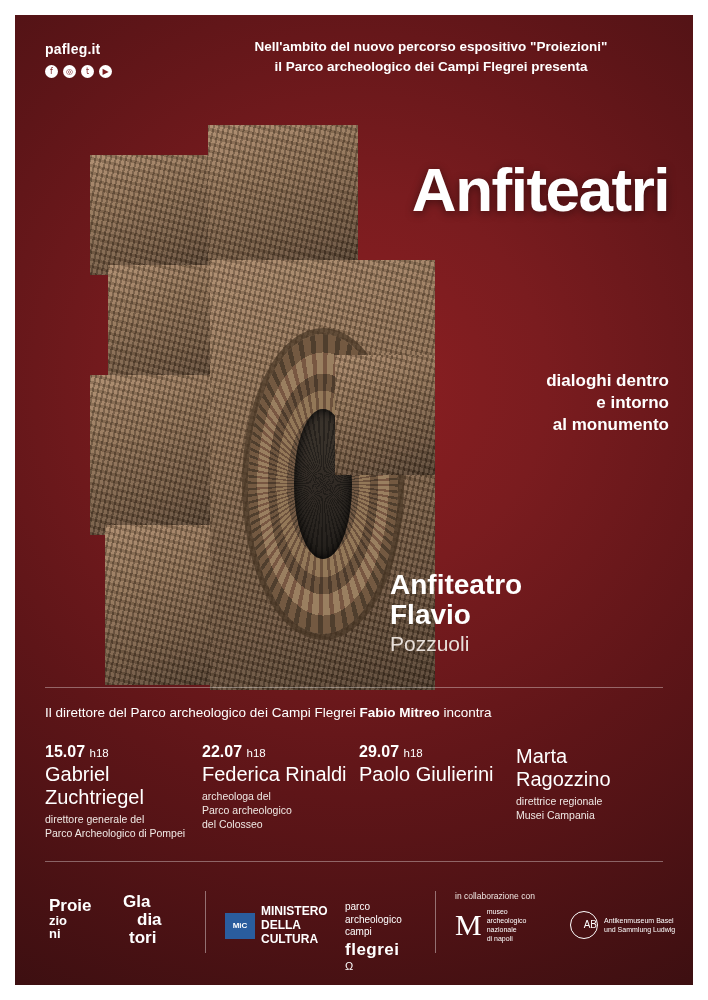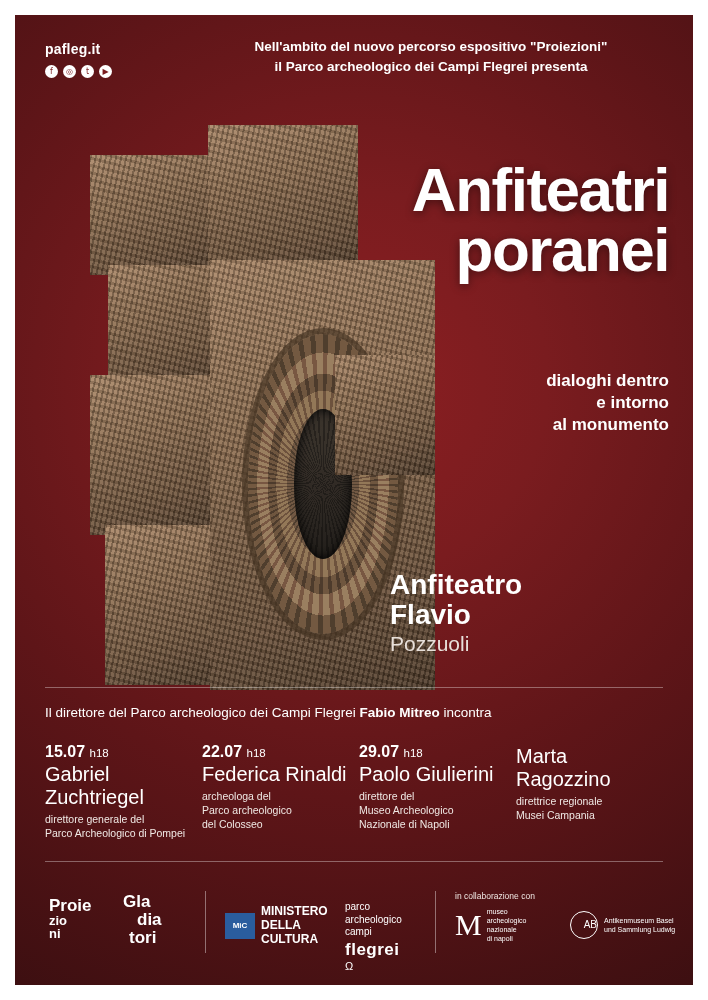--- a/index.html
+++ b/index.html
@@ -224,21 +224,20 @@
         <div class="amph-core"></div>
       </div>
     </div>
     <div class="tile t7">
         <div class="inner"></div>
       </div>
   </div>
 
   <div class="title">
     <div class="ln">Anfiteatri</div>
-    <div class="ln">poranei</div>
   </div>
   <div class="subtitle">
     <div>dialoghi dentro</div>
     <div>e intorno</div>
     <div>al monumento</div>
   </div>
 
   <div class="venue">
     <div class="v1">Anfiteatro</div>
     <div class="v2">Flavio</div>
@@ -261,23 +260,20 @@
     <div class="sp">
       <div class="date"><span>22.07</span> <span class="h">h18</span></div>
       <div class="name">Federica Rinaldi</div>
       <div class="role" style="white-space:pre-line">archeologa del
 Parco archeologico
 del Colosseo</div>
     </div>
     <div class="sp">
       <div class="date"><span>29.07</span> <span class="h">h18</span></div>
       <div class="name">Paolo Giulierini</div>
-      <div class="role" style="white-space:pre-line">direttore del
-Museo Archeologico
-Nazionale di Napoli</div>
     </div>
     <div class="sp">
       <div class="date"><span></span> <span class="h"></span></div>
       <div class="name">Marta Ragozzino</div>
       <div class="role" style="white-space:pre-line">direttrice regionale
 Musei Campania</div>
     </div>
   </div>
 
   <div class="rule rule-2"></div>

